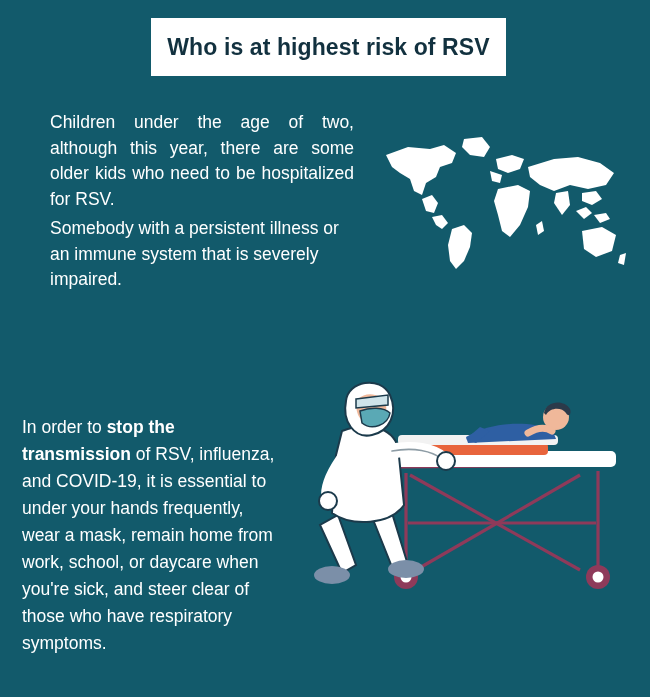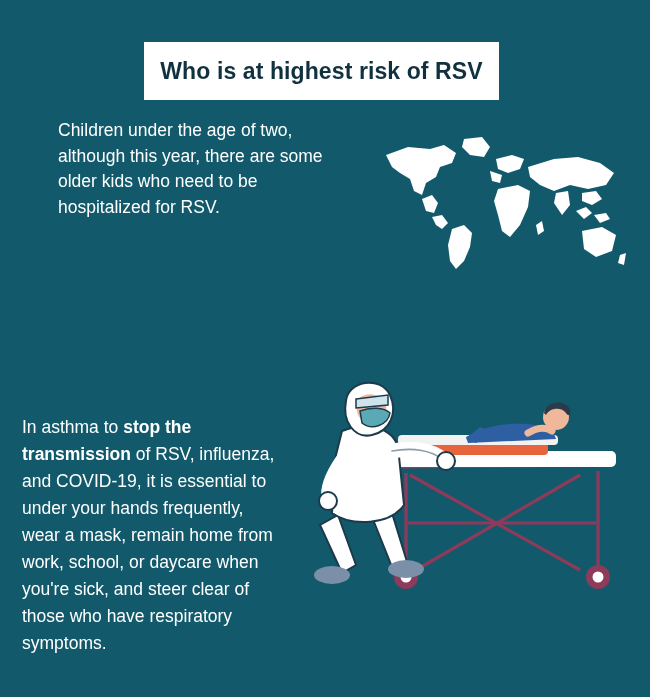--- a/index.html
+++ b/index.html
@@ -18,29 +18,28 @@
     position: relative;
     width: 650px;
     height: 697px;
     background: #125a6b;
     overflow: hidden;
   }
 
   
   .title-band {
     position: absolute;
-    left: 144px;
+    left: 151px;
     top: 18px;
     width: 355px;
     height: 58px;
     background: #ffffff;
     display: flex;
     align-items: center;
     justify-content: center;
-    margin-top: 24px;
   }
   .title-text {
     font-size: 23px;
     font-weight: bold;
     color: #12313f;
     letter-spacing: 0.1px;
     text-align: center;
     font-family: "Liberation Sans", sans-serif;
   }
 
@@ -50,21 +49,21 @@
     left: 46px;
     top: 106px;
     width: 312px;
     color: #ffffff;
     font-size: 17.5px;
     line-height: 25.5px;
     text-align: justify;
     text-justify: inter-word;
   }
   .risk-block p {
-    margin: 12px;
+    margin: 4px;
   }
   .risk-block p:last-child {
     text-align: left;
   }
 
   .advice-block {
     position: absolute;
     left: 22px;
     top: 414px;
     width: 262px;
@@ -109,24 +108,25 @@
 <body>
 
 <div class="page">
 
   <div class="title-band">
     <div class="title-text">Who is at highest risk of RSV</div>
   </div>
 
   <div class="risk-block">
     <p>Children under the age of two, although this year, there are some older kids who need to be hospitalized for RSV.</p>
+    <p>Somebody with a persistent illness or an immune system that is severely impaired.</p>
   </div>
 
   <div class="advice-block">
-    <span>In asthma to </span><b>stop the transmission</b><span> of RSV, influenza, and COVID-19, it is essential to under your hands frequently, wear a mask, remain home from work, school, or daycare when you're sick, and steer clear of those who have respiratory symptoms.</span>
+    <span>In order to </span><b>stop the transmission</b><span> of RSV, influenza, and COVID-19, it is essential to under your hands frequently, wear a mask, remain home from work, school, or daycare when you're sick, and steer clear of those who have respiratory symptoms.</span>
   </div>
 
   <div class="map-wrap">
     <svg viewBox="0 0 250 140" xmlns="http://www.w3.org/2000/svg" aria-hidden="true">
       <g fill="#ffffff">
 
         <path d="M8 22 L30 14 L52 16 L66 12 L78 20 L74 30 L62 34 L58 44 L48 50 L44 62 L36 58 L32 46 L22 40 L14 34 Z"></path>
         <path d="M44 66 L54 62 L60 70 L56 80 L48 78 Z"></path>
 
         <path d="M86 6 L104 4 L112 14 L106 24 L92 22 L84 14 Z"></path>

